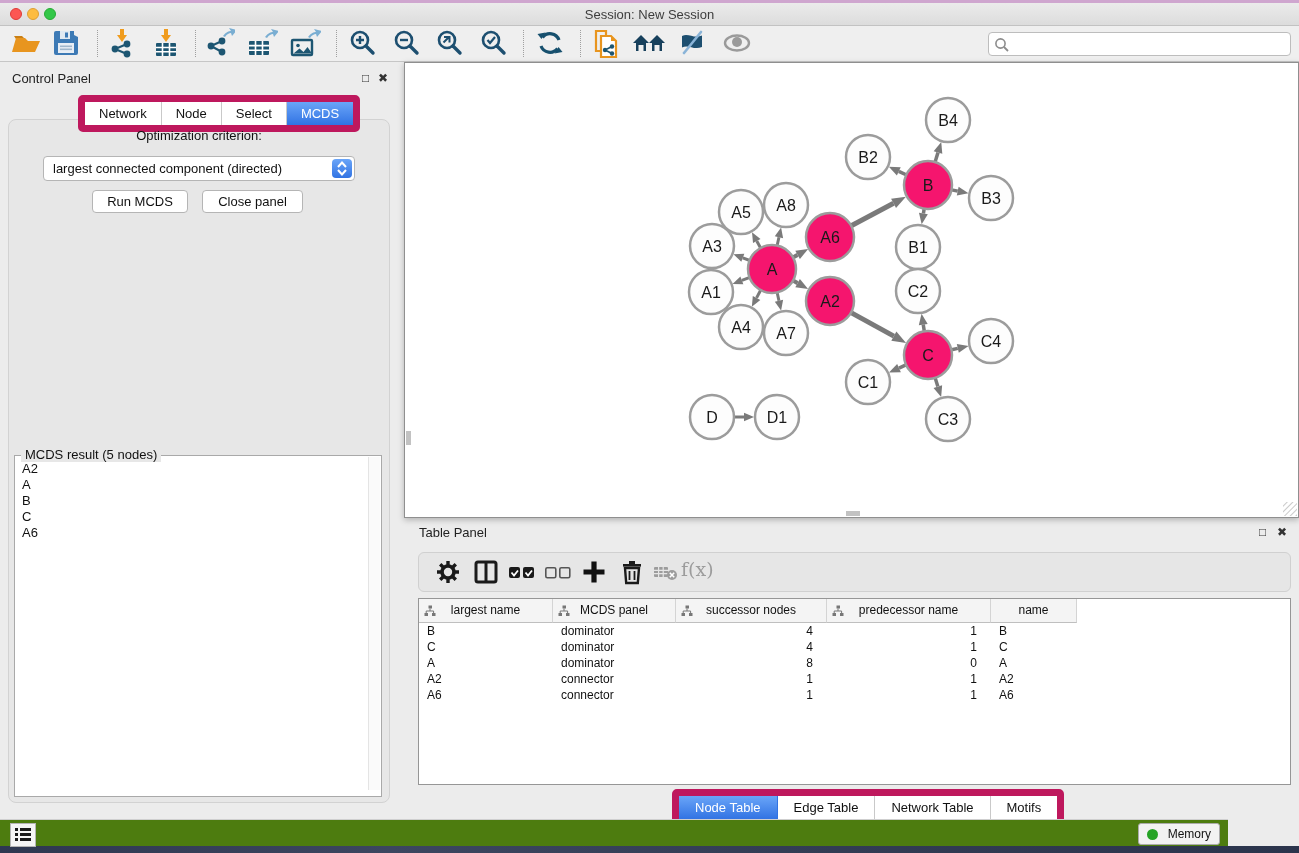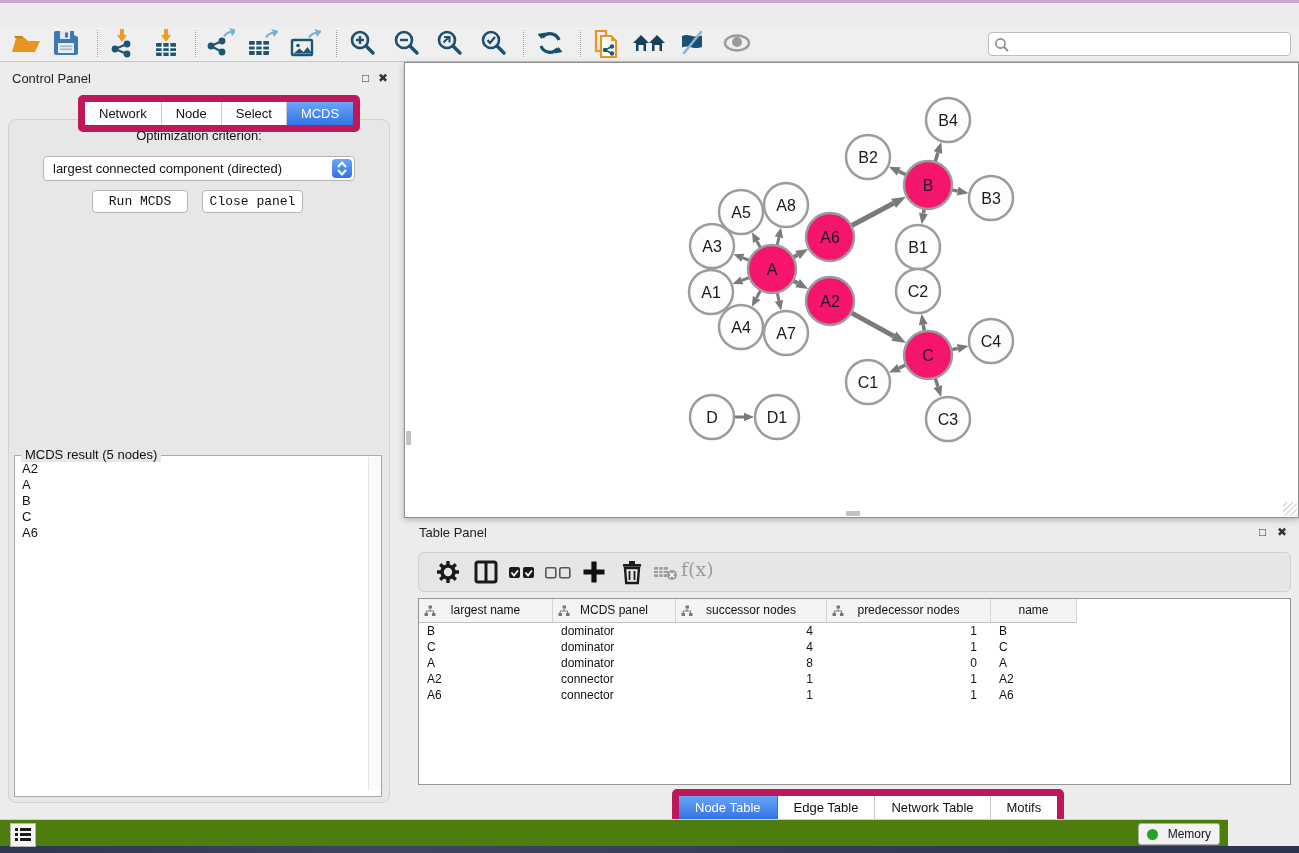--- a/index.html
+++ b/index.html
@@ -40,21 +40,21 @@
   .seg-item:last-child { border-right:none; }
   .seg-item.active { background:linear-gradient(#6aa5f8,#3173e3); color:#fff; border-right-color:#3173e3; }
   .cp-tabs { left:78px; top:95px; }
   .opt-label { position:absolute; left:0; width:398px; top:128px; text-align:center; font-size:13px; color:#111; }
   .dropdown { position:absolute; left:43px; top:156px; width:312px; height:25px; background:#fff;
     border:1px solid #b5b5b5; border-radius:4px; font-size:13px; color:#111; line-height:23px; padding-left:9px; }
   .dd-step { position:absolute; right:2px; top:2px; width:20px; height:19px; border-radius:4px;
     background:linear-gradient(#6aa5f8,#3173e3); }
   .dd-step svg { position:absolute; left:4px; top:2px; }
   .btn { position:absolute; height:23px; background:#fff; border:1px solid #b5b5b5; border-radius:4px;
-    font-size:13px; color:#111; font-family:Liberation Mono, monospace; }
+    font-size:13px; color:#111; font-family:Liberation Sans, sans-serif; }
   .groupbox { position:absolute; left:14px; top:455px; width:368px; height:342px; border:1px solid #a9a9a9; background:#fff; }
   .groupbox-title { position:absolute; left:6px; top:-9px; background:#e7e7e7; padding:0 4px; font-size:13px; color:#111; }
   .mcds-list { position:absolute; left:1px; top:4px; width:352px; height:330px; overflow:hidden; }
   .mcds-item { font-size:13px; color:#111; padding:1px 6px; height:16px; }
   .list-scroll { position:absolute; right:1px; top:1px; width:12px; height:333px; background:#fafafa; border-left:1px solid #e4e4e4; }
 
   
   .netwin { position:absolute; left:404px; top:62px; width:895px; height:456px; background:#fff;
     border:1px solid #8f8f8f; box-shadow:0 2px 6px rgba(0,0,0,0.25); }
   .netwin-titlebar { position:absolute; left:0; top:0; width:100%; height:26px;
@@ -95,20 +95,26 @@
     border-radius:3px; font-size:12px; color:#111; text-align:right; padding-right:8px; line-height:20px; }
   .memdot { position:absolute; left:8px; top:5px; width:11px; height:11px; border-radius:50%; background:#26a326; }
 </style>
 </head>
 <body>
 
 <div class="screen">
   <div class="wp-top"></div>
   <div class="wp-bottom"></div>
 
+  <div class="titlebar">
+    <div class="tl red"></div>
+    <div class="tl yellow"></div>
+    <div class="tl green"></div>
+    <div class="wtitle">Session: New Session</div>
+  </div>
 
   <div class="toolbar">
     <button class="tbtn" style="left:8px">
       <svg width="30" height="28" viewBox="0 0 30 28">
           <path d="M3 7 h8 l3 3 h-9 z" fill="#c97f14"></path>
           <path d="M1 23 L5 9 h9 l3 3 h12 l-5 11 Z" fill="#e8951f"></path>
         </svg>
     </button>
     <button class="tbtn" style="left:48px">
       <svg width="28" height="28" viewBox="0 0 28 28">
@@ -506,21 +512,21 @@
                 <path d="M6 3.5 v2.5 M6 6 H2.2 V8 M6 6 h3.6 V8" stroke="#777" fill="none" stroke-width="1"></path>
               </g>
             </svg><span>successor nodes</span></div>
           <div class="th" style="width: 164px;"><svg width="12" height="12" viewBox="0 0 12 12">
               <g fill="#777">
                 <rect x="4.5" y="0.5" width="3.5" height="3"></rect>
                 <rect x="0.5" y="8" width="3.5" height="3"></rect>
                 <rect x="8" y="8" width="3.5" height="3"></rect>
                 <path d="M6 3.5 v2.5 M6 6 H2.2 V8 M6 6 h3.6 V8" stroke="#777" fill="none" stroke-width="1"></path>
               </g>
-            </svg><span>predecessor nodes</span></div>
+            </svg><span>predecessor name</span></div>
           <div class="th" style="width: 86px;"><span>name</span></div>
         </div>
       <div style="position:absolute; left:0; top:24px; right:0;">
           <div class="trow">
             <div class="td" style="width: 134px;">B</div>
             <div class="td" style="width: 123px;">dominator</div>
             <div class="td right" style="width: 151px;">4</div>
             <div class="td right" style="width: 164px;">1</div>
             <div class="td" style="width: 86px;">B</div>
           </div>

